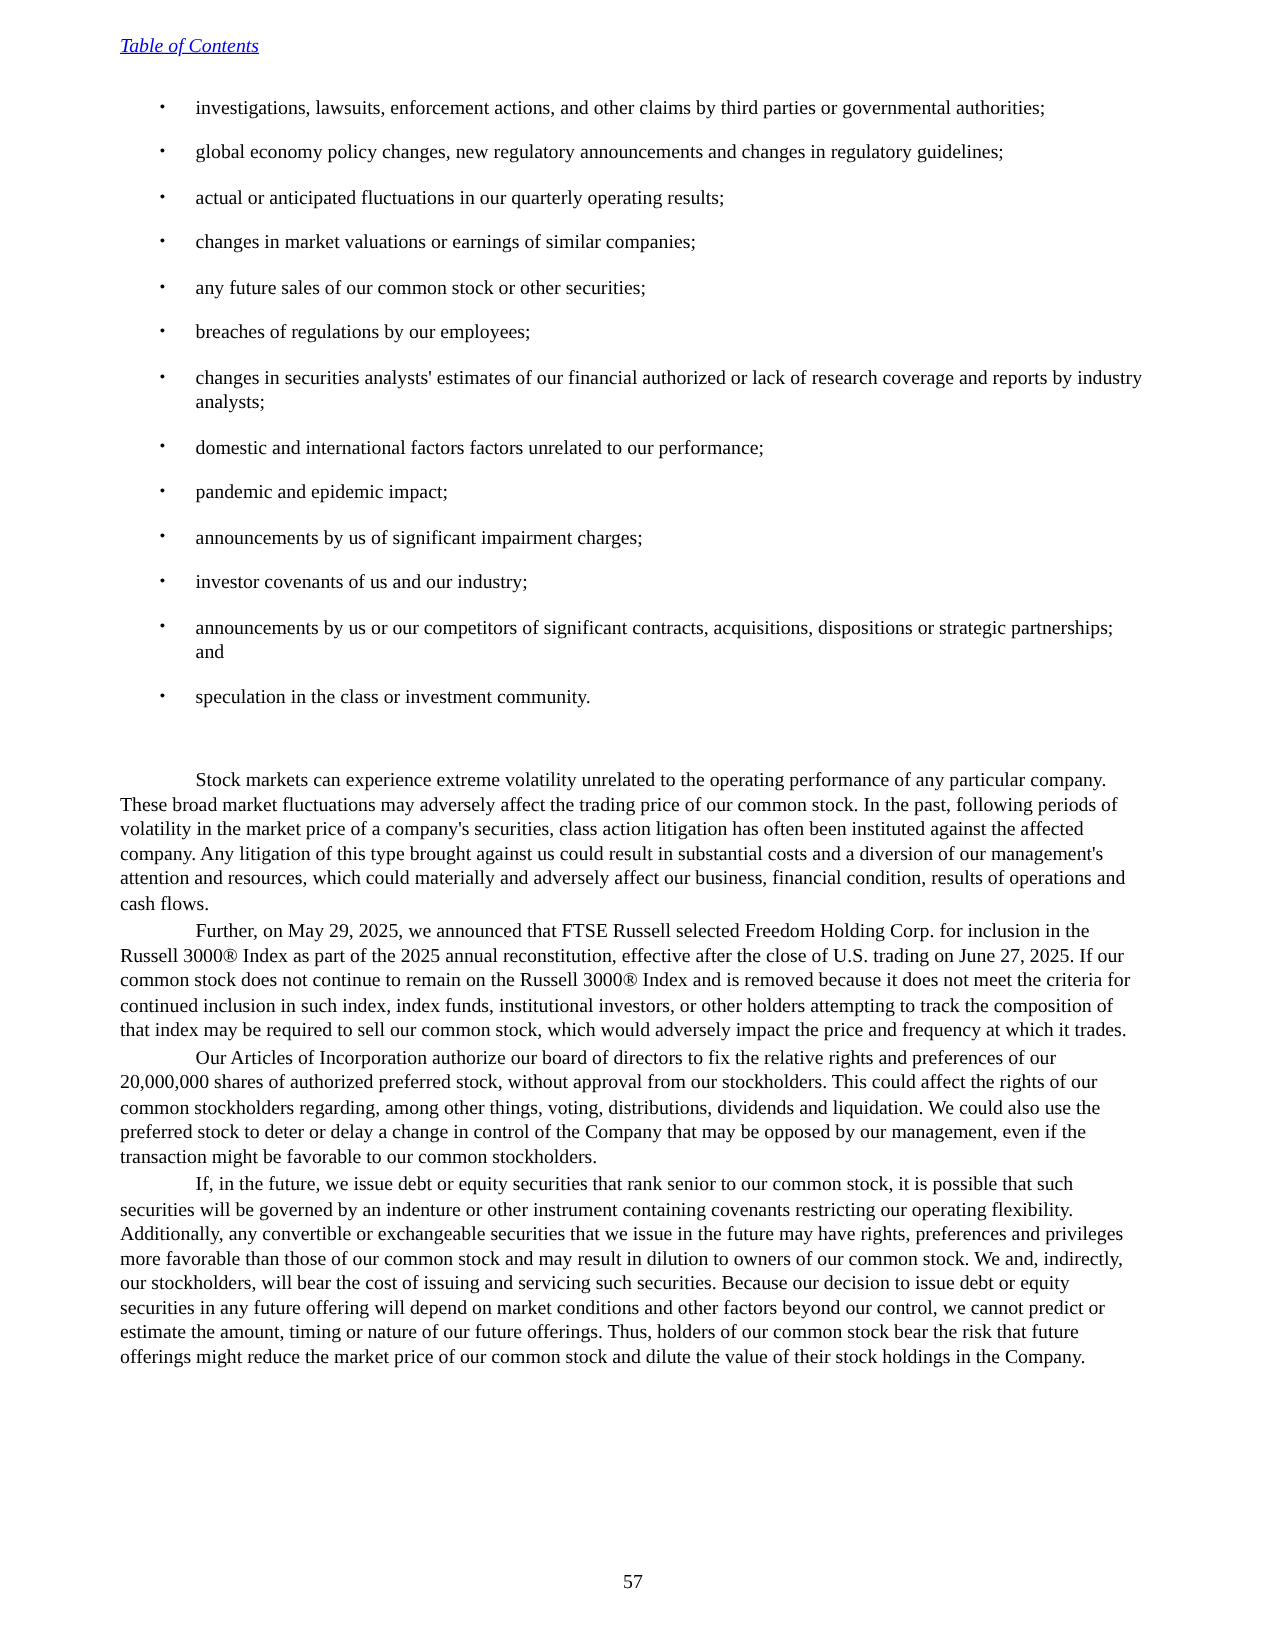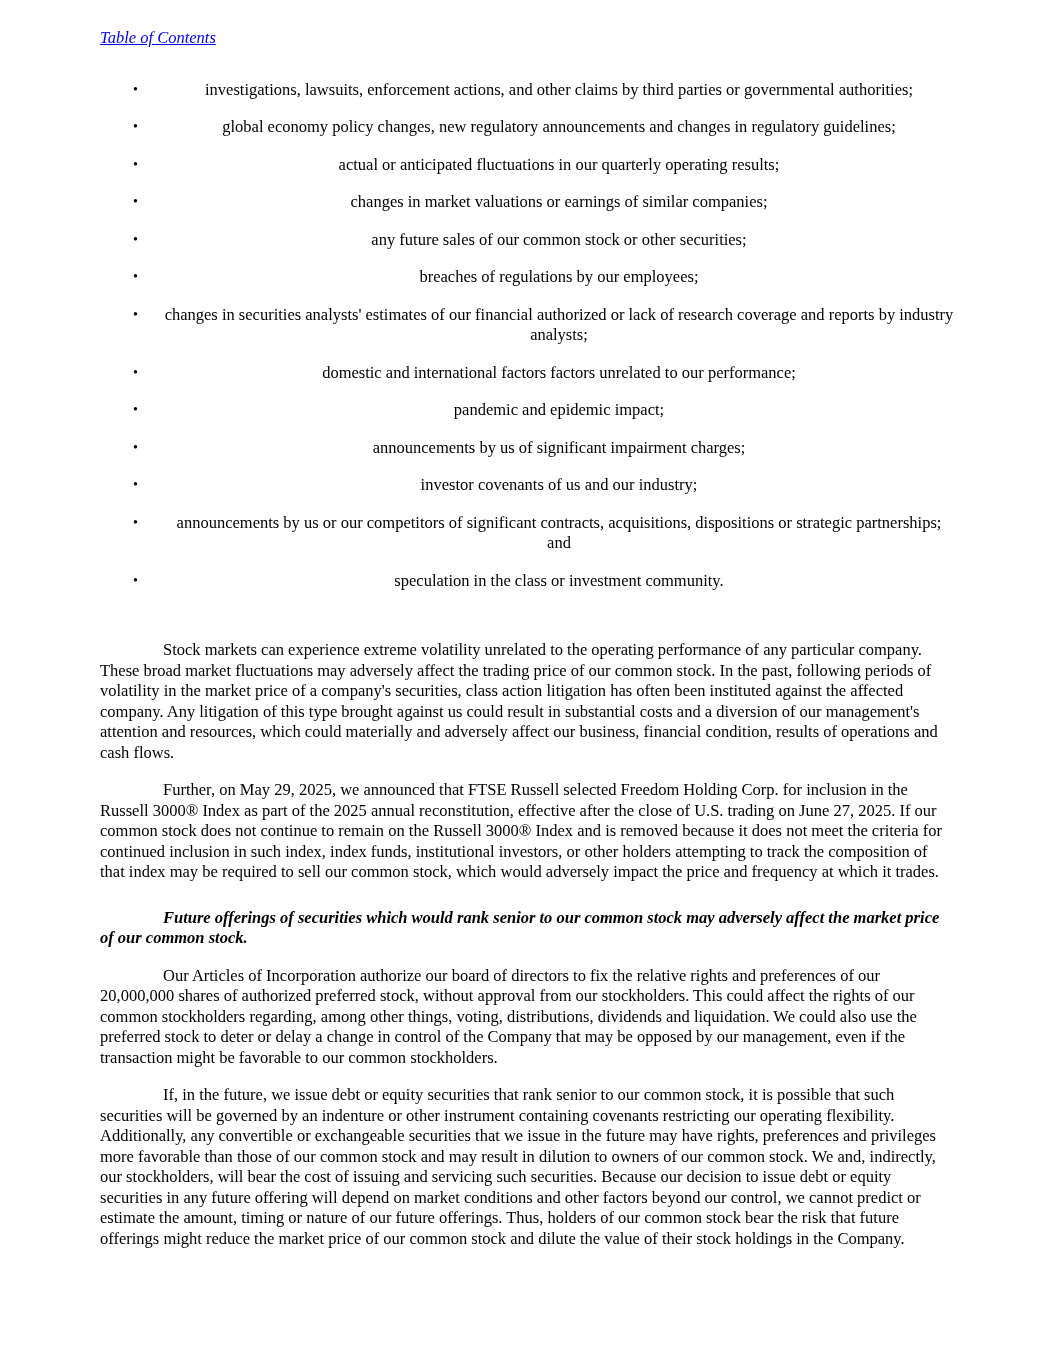--- a/index.html
+++ b/index.html
@@ -27,22 +27,22 @@
     width: fit-content;
   }
   .bullet-list { margin-top: 31px; }
   .bullet-item { display: flex; margin-bottom: 17px; }
   .bullet-glyph {
     flex: 0 0 30px;
     margin-left: 33px;
     font-size: 14px;
     line-height: 20.5px;
   }
-  .bullet-text { flex: 1 1 auto; text-align: center; }
-  .para { margin-top: 17px; text-indent: 63px; }
+  .bullet-text { flex: 1 1 auto; }
+  .para { margin-top: 3px; text-indent: 63px; }
   .para.first-para { margin-top: 32px; }
   .section-heading {
     margin-top: 25px;
     text-indent: 63px;
     font-weight: bold;
     font-style: italic;
   }
   .footer {
     margin-top: auto;
     text-align: center;
@@ -108,20 +108,22 @@
     <div class="bullet-item">
       <span class="bullet-glyph">•</span>
       <span class="bullet-text">speculation in the class or investment community.</span>
     </div>
   </div>
 
   <p class="para first-para">Stock markets can experience extreme volatility unrelated to the operating performance of any particular company. These broad market fluctuations may adversely affect the trading price of our common stock. In the past, following periods of volatility in the market price of a company's securities, class action litigation has often been instituted against the affected company. Any litigation of this type brought against us could result in substantial costs and a diversion of our management's attention and resources, which could materially and adversely affect our business, financial condition, results of operations and cash flows.</p>
 
   <p class="para">Further, on May 29, 2025, we announced that FTSE Russell selected Freedom Holding Corp. for inclusion in the Russell 3000® Index as part of the 2025 annual reconstitution, effective after the close of U.S. trading on June 27, 2025. If our common stock does not continue to remain on the Russell 3000® Index and is removed because it does not meet the criteria for continued inclusion in such index, index funds, institutional investors, or other holders attempting to track the composition of that index may be required to sell our common stock, which would adversely impact the price and frequency at which it trades.</p>
 
-  <p class="section-heading">Future offerings of securities which would rank senior to our common stock may adversely affect the market price of our common stock.</p>
 
   <p class="para">Our Articles of Incorporation authorize our board of directors to fix the relative rights and preferences of our 20,000,000 shares of authorized preferred stock, without approval from our stockholders. This could affect the rights of our common stockholders regarding, among other things, voting, distributions, dividends and liquidation. We could also use the preferred stock to deter or delay a change in control of the Company that may be opposed by our management, even if the transaction might be favorable to our common stockholders.</p>
 
   <p class="para">If, in the future, we issue debt or equity securities that rank senior to our common stock, it is possible that such securities will be governed by an indenture or other instrument containing covenants restricting our operating flexibility. Additionally, any convertible or exchangeable securities that we issue in the future may have rights, preferences and privileges more favorable than those of our common stock and may result in dilution to owners of our common stock. We and, indirectly, our stockholders, will bear the cost of issuing and servicing such securities. Because our decision to issue debt or equity securities in any future offering will depend on market conditions and other factors beyond our control, we cannot predict or estimate the amount, timing or nature of our future offerings. Thus, holders of our common stock bear the risk that future offerings might reduce the market price of our common stock and dilute the value of their stock holdings in the Company.</p>
 
+  <div class="footer">
+    <span>57</span>
+  </div>
 
 </div>
 
 </body></html>

